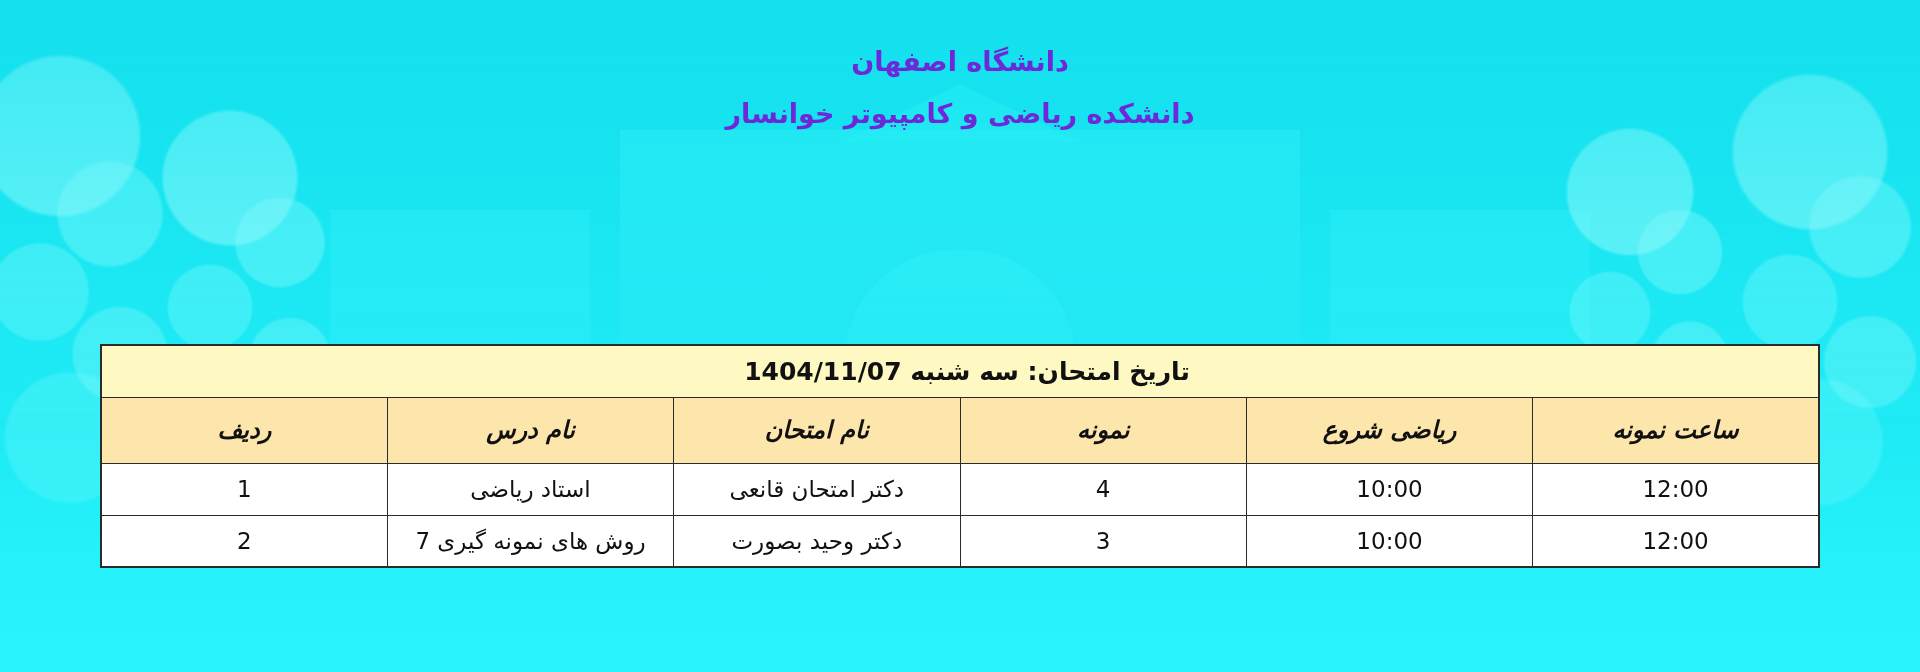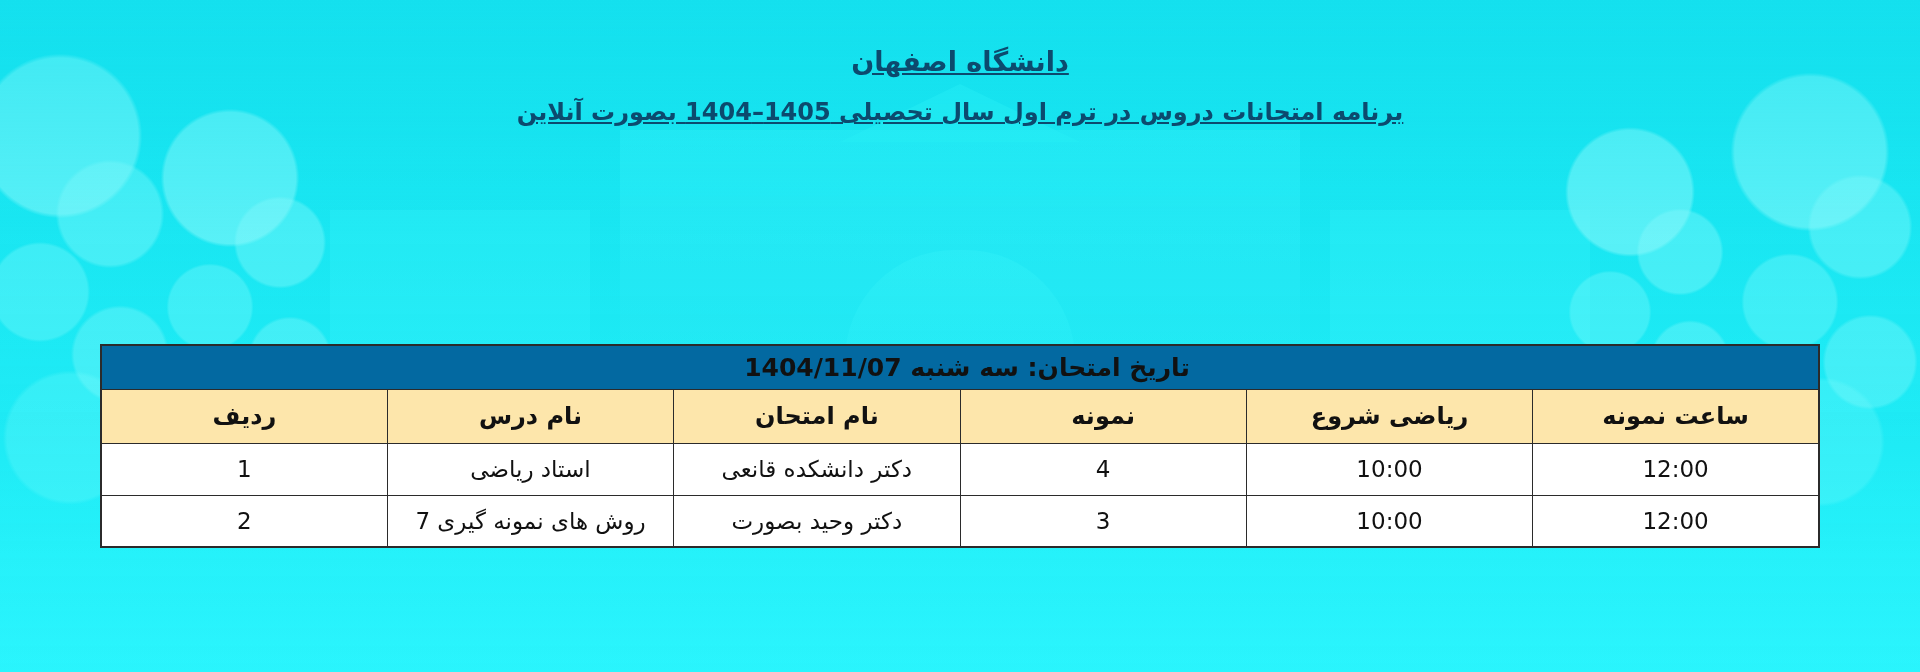--- a/index.html
+++ b/index.html
@@ -111,25 +111,24 @@
     z-index: 3;
     width: 1920px;
     height: 672px;
   }
 
   .headings {
     padding-top: 44px;
     text-align: center;
   }
   .heading {
-    color: #0c4a6e;
+    color: #6d28d9;
     font-weight: bold;
     line-height: 1.35;
     direction: rtl;
-    text-decoration: underline;
   }
   .h1 { font-size: 27px; margin-bottom: 16px; }
   .h2 { font-size: 27px; margin-bottom: 16px; }
   .h3 { font-size: 24px; }
 
   .table-wrap {
     position: absolute;
     left: 100px;
     right: 100px;
     top: 344px;
@@ -146,31 +145,32 @@
   table.exam td, table.exam th {
     border: 1.5px solid #2b2b2b;
     text-align: center;
     color: #111;
     font-size: 23px;
     height: 52px;
     padding: 2px 6px;
     box-sizing: border-box;
   }
   tr.date-row td {
-    background: #0369a1;
+    background: #fef9c3;
     font-weight: bold;
     font-size: 25px;
-    height: 44px;
+    height: 52px;
     padding-left: 20px;
   }
   tr.head-row th {
     background: #fde6ab;
     font-weight: bold;
     font-size: 24px;
-    height: 54px;
+    height: 66px;
+    font-style: italic;
   }
   tr.data-row td {
     background: #ffffff;
     font-weight: normal;
   }
 
   .col-radif  { width: 7%; }
   .col-course { width: 27%; }
   .col-prof   { width: 22%; }
   .col-units  { width: 14%; }
@@ -192,42 +192,42 @@
     <div class="bg-tree t2"></div>
     <div class="bg-tree t3"></div>
     <div class="bg-tree t4"></div>
     <div class="bg-haze"></div>
   </div>
 
   <div class="content">
 
     <div class="headings">
       <div class="heading h1">دانشگاه اصفهان</div>
-      <div class="heading h3">برنامه امتحانات دروس در ترم اول سال تحصیلی 1405–1404 بصورت آنلاین</div>
+      <div class="heading h2">دانشکده ریاضی و کامپیوتر خوانسار</div>
     </div>
 
     <div class="table-wrap">
       <table class="exam">
         <tbody>
           <tr class="date-row">
             <td colspan="6">تاریخ امتحان: سه شنبه 1404/11/07</td>
           </tr>
           <tr class="head-row">
             <th class="col-end">ساعت نمونه</th>
             <th class="col-start">ریاضی شروع</th>
             <th class="col-units">نمونه</th>
             <th class="col-prof">نام امتحان</th>
             <th class="col-course">نام درس</th>
             <th class="col-radif">ردیف</th>
           </tr>
           <tr class="data-row">
             <td class="col-end">12:00</td>
             <td class="col-start">10:00</td>
             <td class="col-units">4</td>
-            <td class="col-prof">دکتر دانشکده قانعی</td>
+            <td class="col-prof">دکتر امتحان قانعی</td>
             <td class="col-course">استاد ریاضی</td>
             <td class="col-radif">1</td>
           </tr>
           <tr class="data-row">
             <td class="col-end">12:00</td>
             <td class="col-start">10:00</td>
             <td class="col-units">3</td>
             <td class="col-prof">دکتر وحید بصورت</td>
             <td class="col-course">روش های نمونه گیری 7</td>
             <td class="col-radif">2</td>

